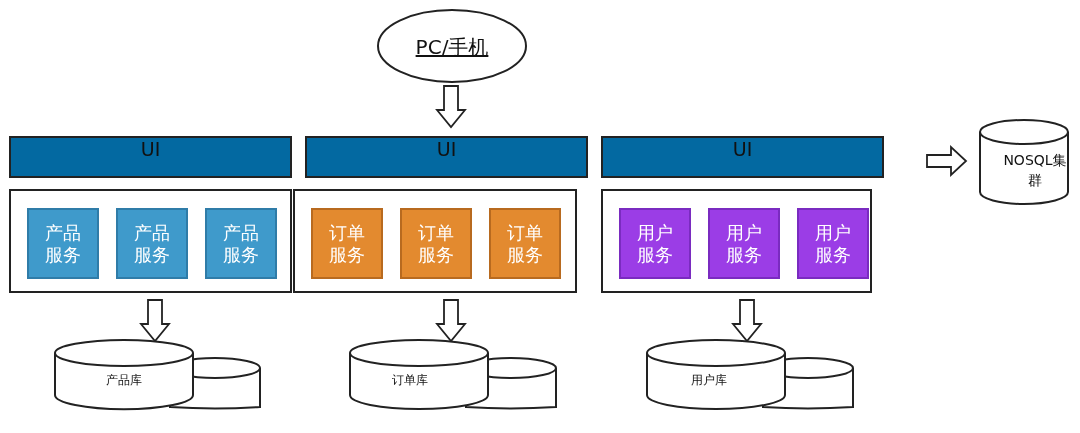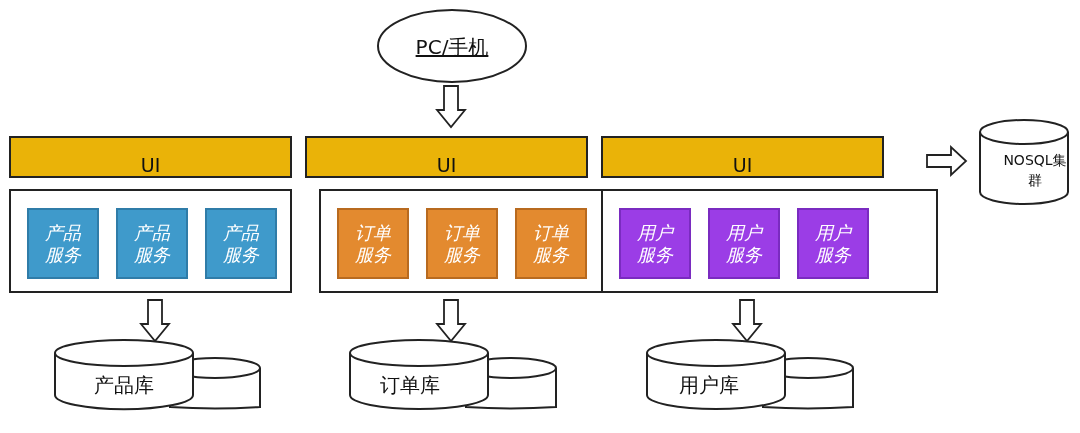--- a/index.html
+++ b/index.html
@@ -1,28 +1,28 @@
 <!DOCTYPE html>
 <html><head>
 <meta charset="utf-8">
 <style>
   html, body { margin: 0; padding: 0; background: #ffffff; }
   body { width: 1080px; height: 433px; position: relative; overflow: hidden;
          font-family: "DejaVu Sans", "Liberation Sans", sans-serif; color: #111; }
   svg { position: absolute; left: 0; top: 0; }
   .ui-bar { position: absolute; top: 136px; height: 42px; border: 2px solid #222;
-            box-sizing: border-box; display: flex; align-items: flex-end; justify-content: center;
-            font-size: 19px; background: #eab308; }
+            box-sizing: border-box; display: flex; align-items: flex-start; justify-content: center;
+            font-size: 19px; background: #0369a1; }
   .svc-frame { position: absolute; top: 189px; height: 104px; border: 2px solid #222;
                box-sizing: border-box; background: #fff; }
   .svc { position: absolute; top: 17px; width: 72px; height: 71px; box-sizing: border-box;
          color: #fff; font-size: 18px; line-height: 22px; display: flex; flex-direction: column;
-         align-items: center; justify-content: center; text-align: center; font-style: italic; }
+         align-items: center; justify-content: center; text-align: center; }
   .svc span { display: block; }
-  .label { position: absolute; font-size: 20px; text-align: center; }
+  .label { position: absolute; font-size: 12px; text-align: center; }
 </style>
 </head>
 <body>
 
 <svg width="1080" height="433">
 
   <ellipse cx="452" cy="46" rx="74" ry="36" fill="#fff" stroke="#222" stroke-width="2"></ellipse>
 
   <path d="M444 86 H458 V110 H465 L451 127 L437 110 H444 Z" fill="#fff" stroke="#222" stroke-width="1.8"></path>
 
@@ -74,40 +74,40 @@
   <div class="svc svc-product" style="left: 194px; background: rgb(63, 154, 203); border: 2px solid rgb(47, 124, 168);">
     <span>产品</span>
     <span>服务</span>
   </div>
 </div>
 <div class="label" style="left:55px; top:372px; width:138px;">产品库</div>
 
 <div class="ui-bar" style="left:305px; width:283px;">
   <span>UI</span>
 </div>
-<div class="svc-frame" style="left:319px; width:284px;">
+<div class="svc-frame" style="left:293px; width:284px;">
   <div class="svc svc-order" style="left: 16px; background: rgb(227, 138, 47); border: 2px solid rgb(184, 106, 31);">
     <span>订单</span>
     <span>服务</span>
   </div>
   <div class="svc svc-order" style="left: 105px; background: rgb(227, 138, 47); border: 2px solid rgb(184, 106, 31);">
     <span>订单</span>
     <span>服务</span>
   </div>
   <div class="svc svc-order" style="left: 194px; background: rgb(227, 138, 47); border: 2px solid rgb(184, 106, 31);">
     <span>订单</span>
     <span>服务</span>
   </div>
 </div>
 <div class="label" style="left:341px; top:372px; width:138px;">订单库</div>
 
 <div class="ui-bar" style="left:601px; width:283px;">
   <span>UI</span>
 </div>
-<div class="svc-frame" style="left:601px; width:337px;padding-left:16px;">
+<div class="svc-frame" style="left:601px; width:271px;padding-left:16px;">
   <div class="svc svc-user" style="left: 16px; background: rgb(155, 61, 230); border: 2px solid rgb(122, 43, 192);">
     <span>用户</span>
     <span>服务</span>
   </div>
   <div class="svc svc-user" style="left: 105px; background: rgb(155, 61, 230); border: 2px solid rgb(122, 43, 192);">
     <span>用户</span>
     <span>服务</span>
   </div>
   <div class="svc svc-user" style="left: 194px; background: rgb(155, 61, 230); border: 2px solid rgb(122, 43, 192);">
     <span>用户</span>

